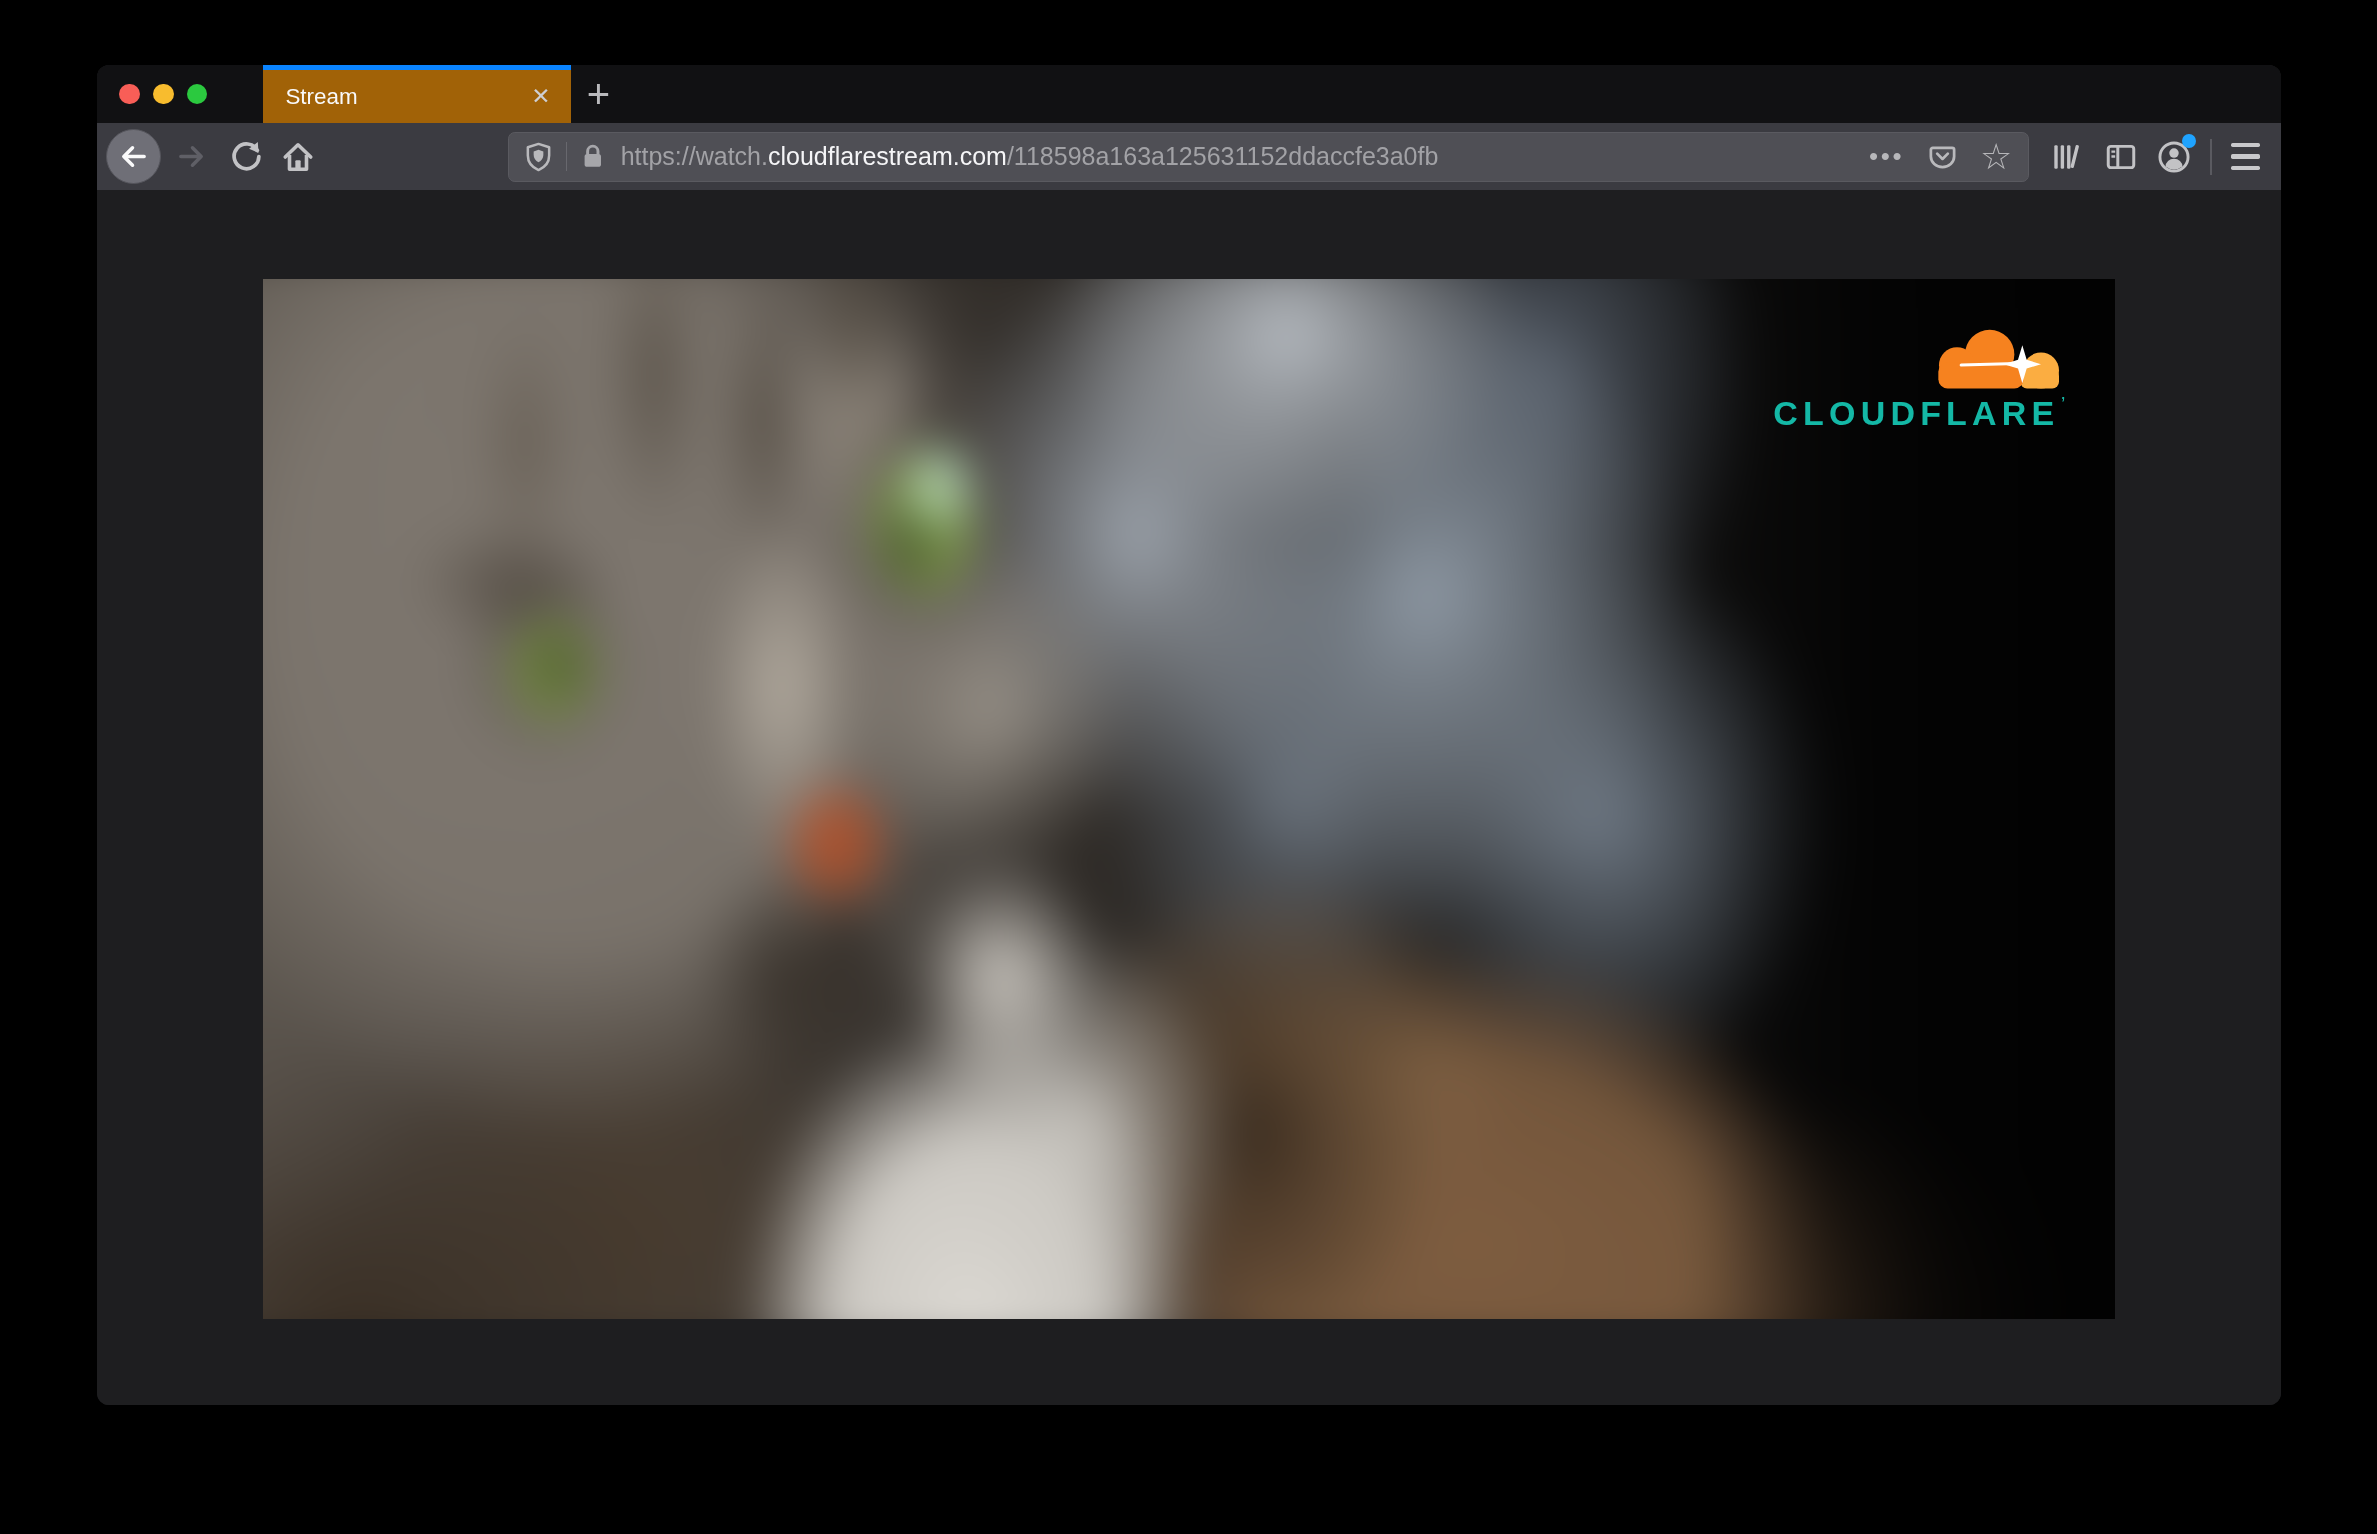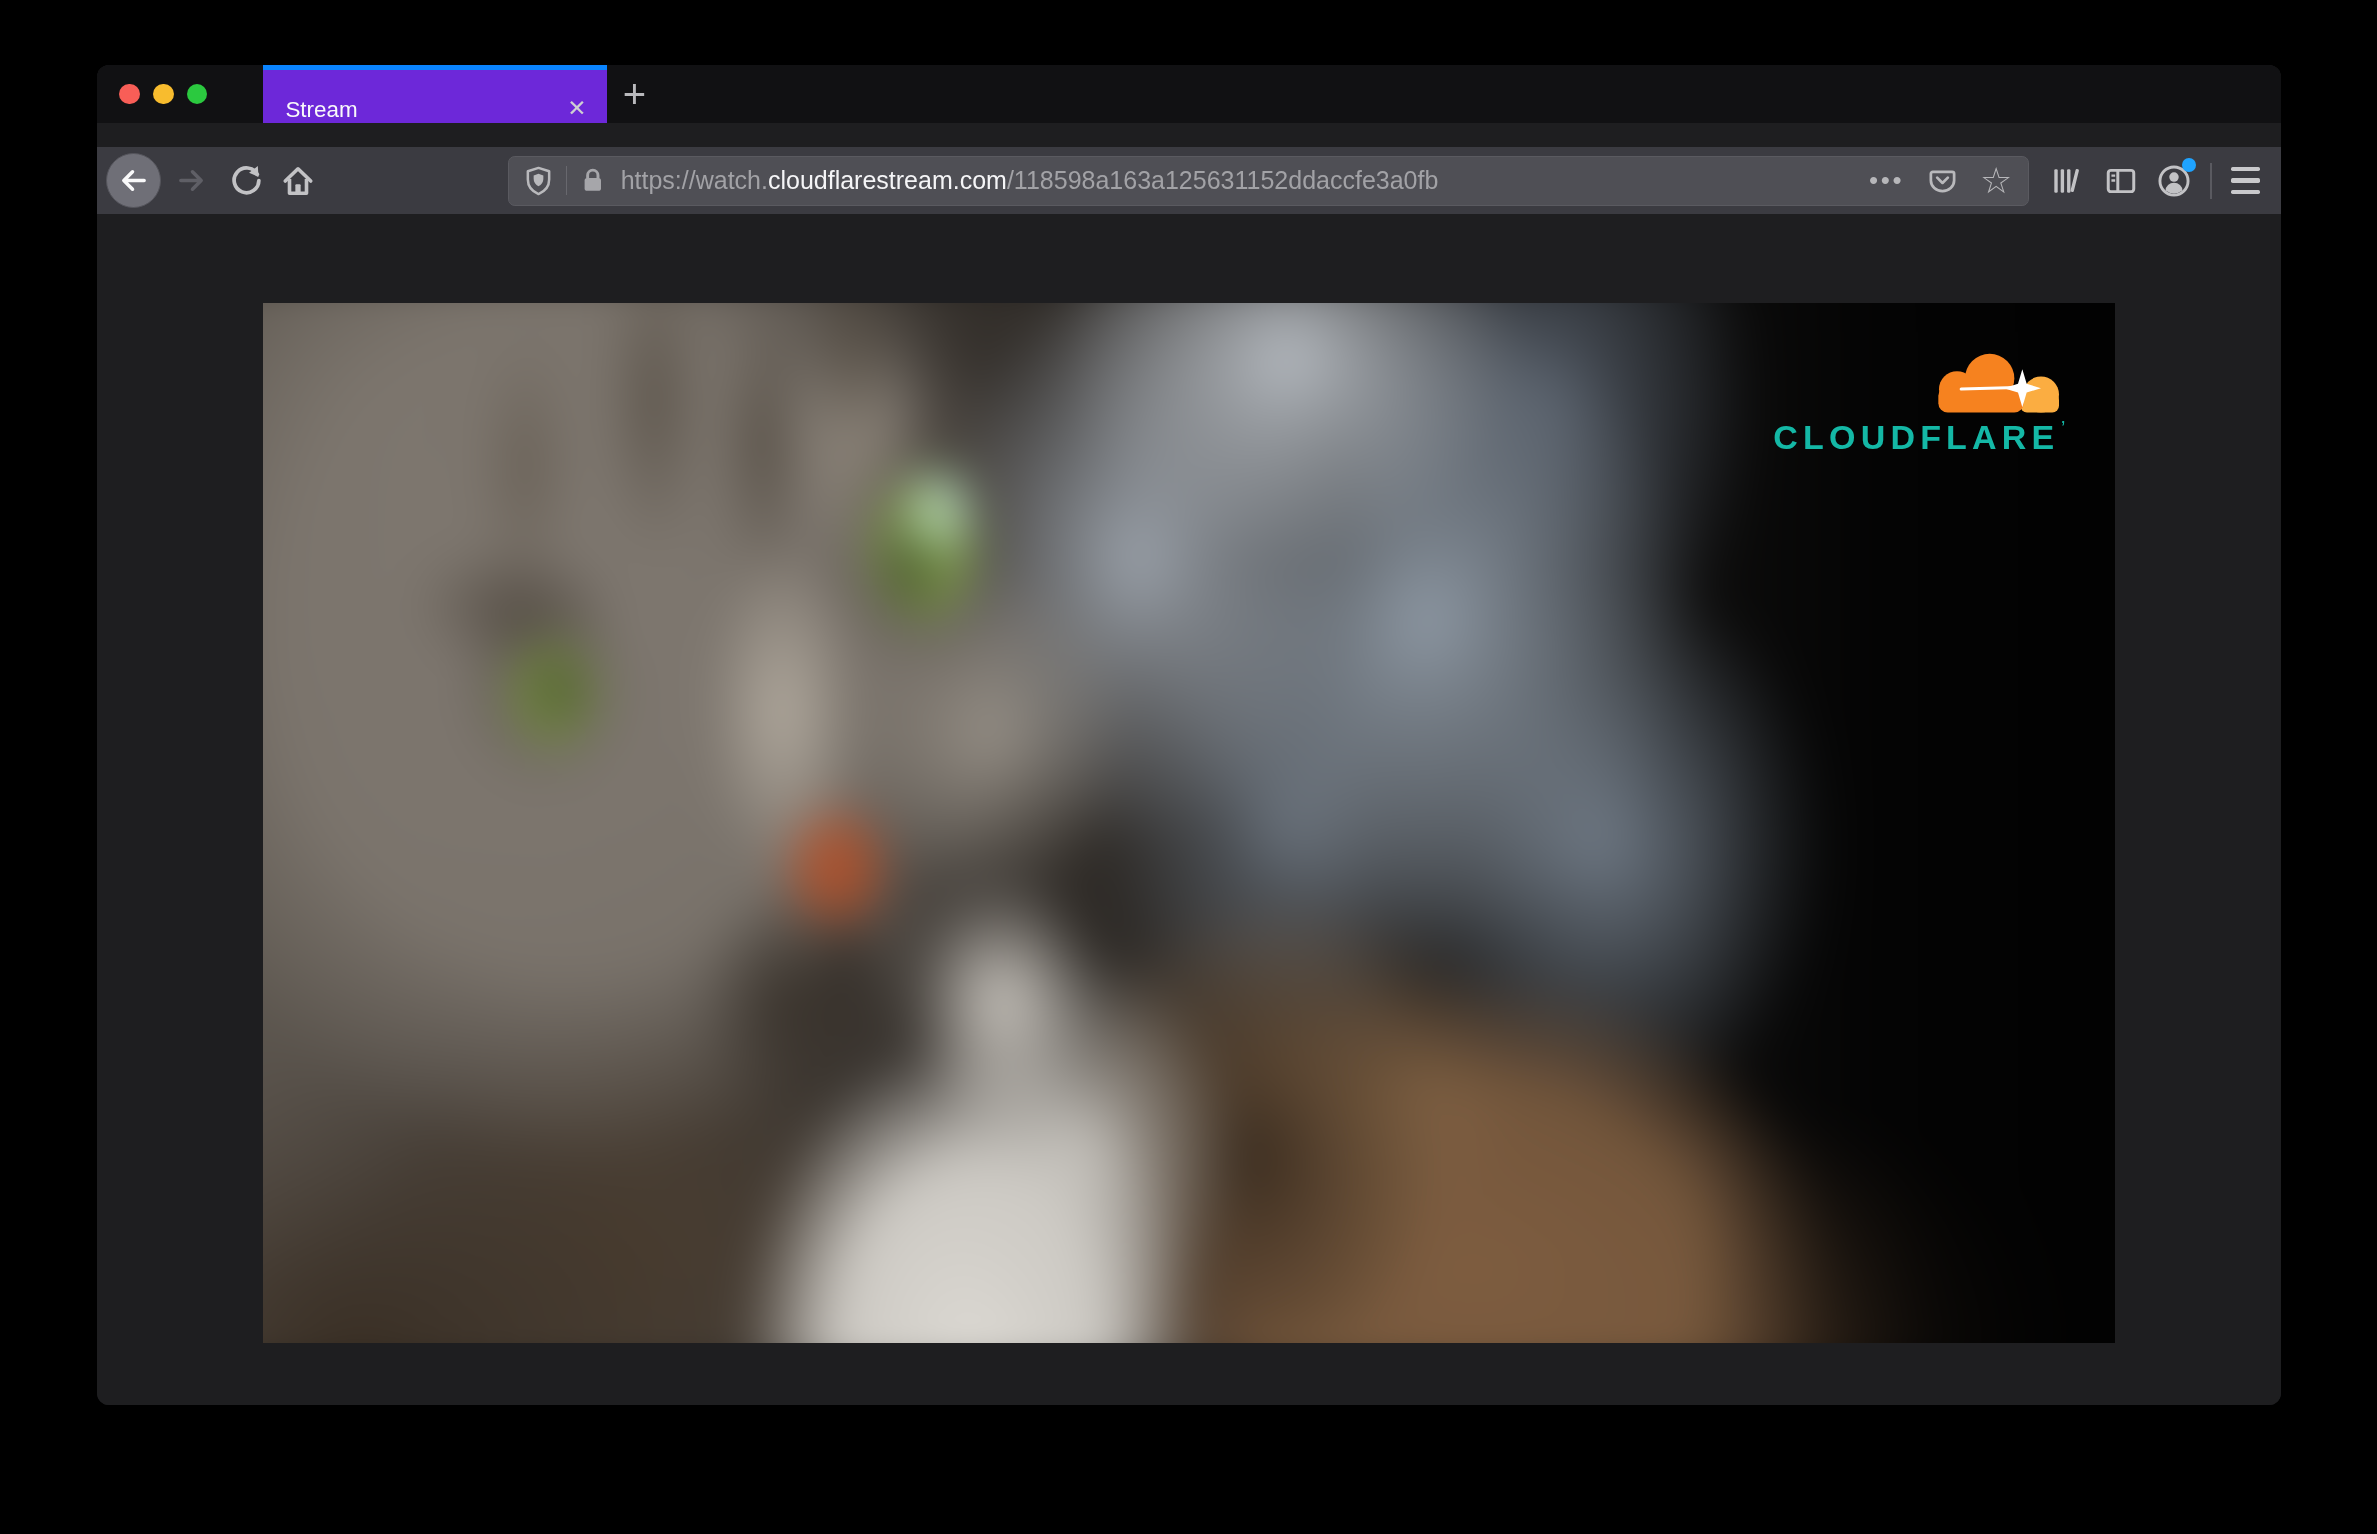--- a/index.html
+++ b/index.html
@@ -7,28 +7,28 @@
   .stage{position:absolute;inset:0;background:#000;}
   .window{position:absolute;left:97px;top:65px;width:2184px;height:1340px;background:#1e1e20;
     border-radius:12px;overflow:hidden;box-shadow:0 26px 78px rgba(0,0,0,.85);}
   
   .tabbar{height:58px;background:#111113;display:flex;align-items:stretch;}
   .traffic{width:166px;display:flex;align-items:center;gap:13px;padding-left:22.4px;box-sizing:border-box;flex:0 0 auto;}
   .tl{width:20.7px;height:20.7px;border-radius:50%;flex:0 0 auto;}
   .tl.close{background:#f85e57;}
   .tl.min{background:#f8bc2e;}
   .tl.zoom{background:#2bc93f;}
-  .tab{width:344px;flex:0 0 auto;background:#6d28d9;border-top:5.2px solid #0a84ff;box-sizing:border-box;
-    display:flex;align-items:flex-end;position:relative;padding:0 17px 0 22.4px;}
+  .tab{width:308px;flex:0 0 auto;background:#a16207;border-top:5.2px solid #0a84ff;box-sizing:border-box;
+    display:flex;align-items:center;position:relative;padding:0 17px 0 22.4px;}
   .tab-title{color:#f9f9fa;font-size:22.4px;white-space:nowrap;overflow:hidden;flex:1 1 auto;}
   .tab-close{color:#cfcfd2;font-size:23px;line-height:1;padding:3.4px;cursor:default;flex:0 0 auto;}
   .newtab{width:55px;display:flex;align-items:center;justify-content:center;color:#b9b9bc;
     font-size:40px;font-weight:300;line-height:1;flex:0 0 auto;}
   
-  .toolbar{height:67px;background:#3b3b41;display:flex;align-items:center;padding:0 0 0 8.6px;box-sizing:border-box;margin-top:24px;}
+  .toolbar{height:67px;background:#3b3b41;display:flex;align-items:center;padding:0 0 0 8.6px;box-sizing:border-box;}
   .tbtn{width:48px;height:48px;display:flex;align-items:center;justify-content:center;border-radius:4.3px;flex:0 0 auto;}
   .backbtn{width:55px;height:55px;border-radius:50%;background:#6f6f77;border:1.7px solid #55555c;
     display:flex;align-items:center;justify-content:center;box-sizing:border-box;flex:0 0 auto;}
   .urlbar{margin-left:186px;width:1521px;height:50px;background:#4f4f55;border:0.9px solid #5a5a60;
     border-radius:6.9px;display:flex;align-items:center;box-sizing:border-box;padding:0 15.5px 0 13.8px;flex:0 0 auto;}
   .urlsep{width:1.7px;height:29px;background:#68686e;margin:0 12px;flex:0 0 auto;}
   .urltext{font-size:25px;white-space:nowrap;overflow:hidden;flex:1 1 auto;margin-left:13.8px;}
   .urltext .dim{color:#a2a2a6;}
   .urltext .host{color:#f5f5f7;}
   .url-right{display:flex;align-items:center;gap:22.4px;margin-left:auto;flex:0 0 auto;}

